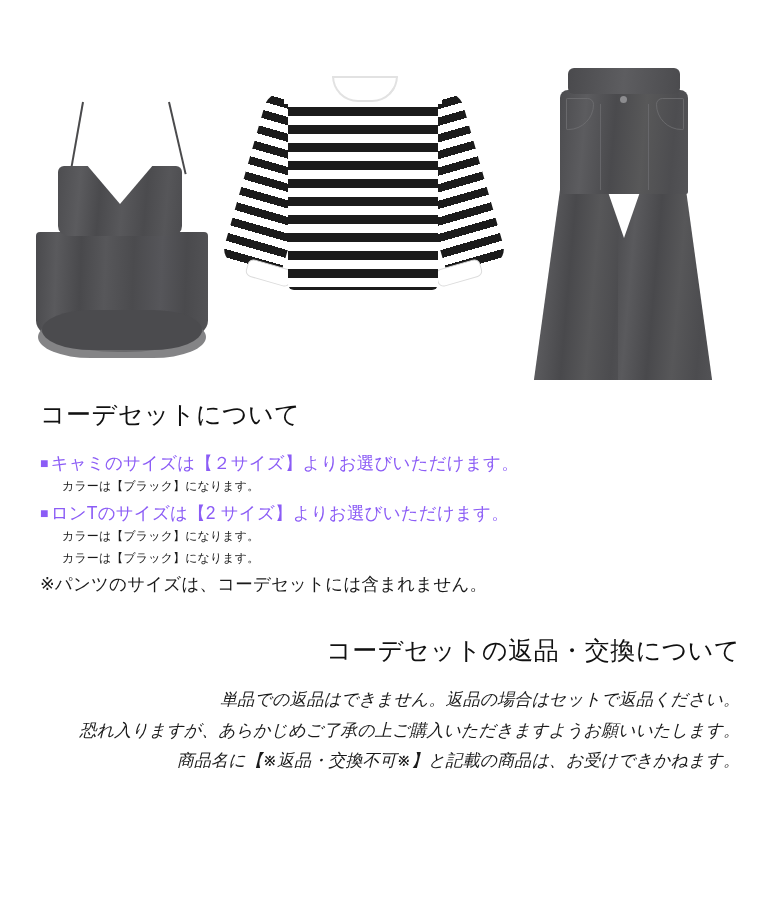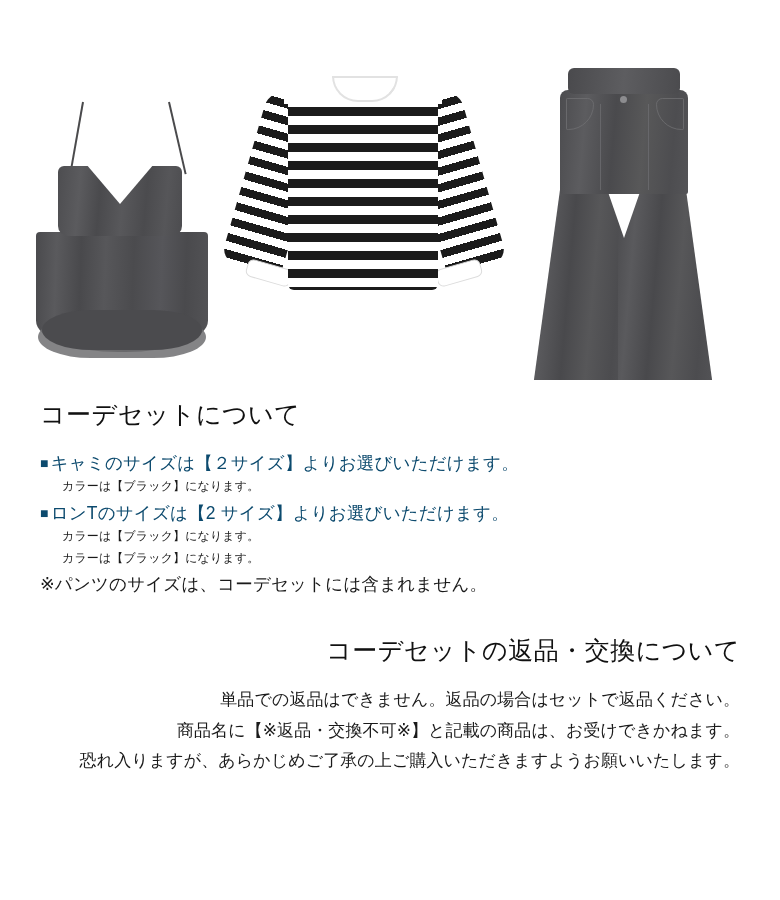--- a/index.html
+++ b/index.html
@@ -205,21 +205,21 @@
     letter-spacing: .02em;
     margin: 0 0 18px 0;
     color: #111111;
   }
   .section-1 { margin-top: 8px; }
   .bullet-line {
     font-size: 17.5px;
     line-height: 1.62;
     letter-spacing: .01em;
     margin: 0;
-    color: #0c4a6e;
+    color: #8b5cf6;
     white-space: nowrap;
   }
   .bullet-line .sq {
     font-size: 14px;
     vertical-align: 1px;
     margin-right: 2px;
   }
   .sub-line {
     font-size: 12px;
     line-height: 1.62;
@@ -237,20 +237,21 @@
     white-space: nowrap;
   }
   .section-2 { margin-top: 36px; text-align: right; }
   .body-line {
     font-size: 17px;
     line-height: 1.78;
     letter-spacing: .005em;
     margin: 0;
     color: #1a1a1a;
     white-space: nowrap;
+    font-style: italic;
   }
 </style>
 </head>
 <body>
 
 <div class="page">
 
   <div class="product-strip">
 
     <div class="product cami">
@@ -300,18 +301,18 @@
       <p class="sub-line">カラーは【ブラック】になります。</p>
 
       <p class="sub-line">カラーは【ブラック】になります。</p>
 
       <p class="note-line">※パンツのサイズは、コーデセットには含まれません。</p>
     </section>
 
     <section class="section-2">
       <h2 class="heading">コーデセットの返品・交換について</h2>
       <p class="body-line">単品での返品はできません。返品の場合はセットで返品ください。</p>
+      <p class="body-line">恐れ入りますが、あらかじめご了承の上ご購入いただきますようお願いいたします。</p>
       <p class="body-line">商品名に【※返品・交換不可※】と記載の商品は、お受けできかねます。</p>
-      <p class="body-line">恐れ入りますが、あらかじめご了承の上ご購入いただきますようお願いいたします。</p>
     </section>
 
   </div>
 </div>
 
 </body></html>

